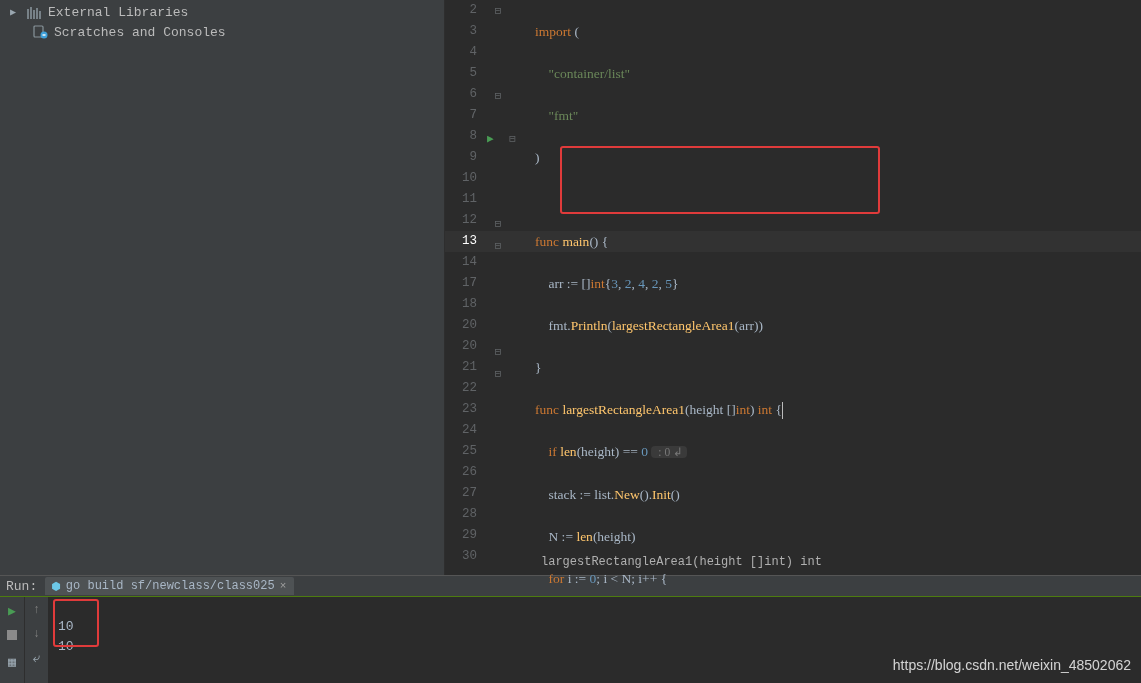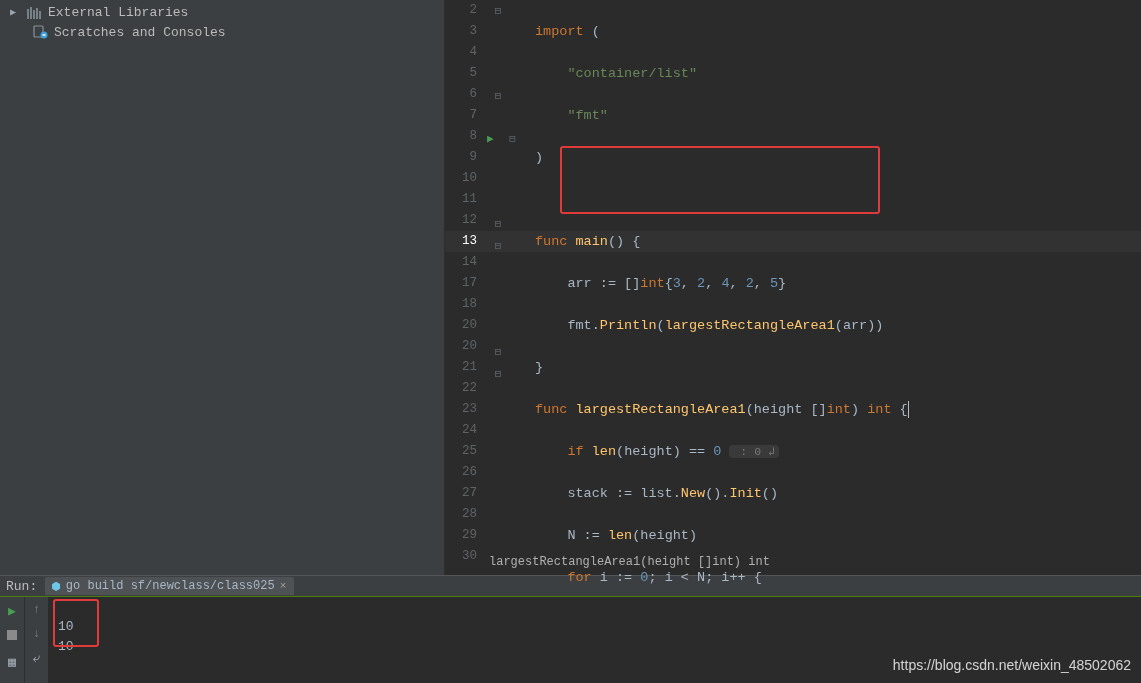--- a/index.html
+++ b/index.html
@@ -20,35 +20,35 @@
   .code-area { flex:1; position:relative; background:#2b2b2b; }
   .gutter { position:absolute; left:0; top:0; width:42px; height:100%;
     text-align:right; color:#606366; padding-right:10px; line-height:21px;
     padding-top:0px; font-size:12.5px;
   }
   .gutter-extra { position:absolute; left:42px; top:0; width:48px; height:100%; line-height:21px; }
   .run-gutter-icon { color:#499c54; font-size:11px; }
   .fold-mark { color:#606366; font-size:11px; }
   .code {
     position:absolute; left:90px; top:0; right:8px; height:100%;
-    line-height:21px; white-space:pre; font-size:13.5px;
+    line-height:21px; white-space:pre; font-size:13.5px;font-family:Liberation Serif, serif;
   }
   .kw { color:#cc7832; }
   .fn { color:#ffc66d; }
   .str { color:#6a8759; }
   .num { color:#6897bb; }
   .typ { color:#cc7832; }
   .hint { background:#3a3a3a; border-radius:4px; padding:0 4px; color:#787878; font-size:11.5px;}
   .highlight-line { position:absolute; left:0; right:0; background:#323232; height:21px;}
   .highlight-line.line13 { top:231px; }
   .red-box1 { position:absolute; border:2px solid #e03b3b; border-radius:3px;
     left:115px; top:146px; width:320px; height:68px; }
   .breadcrumb {
     position:absolute; left:445px; top:555px; height:19px; color:#b0b0b0;
-    font-size:12px; padding-left:44px;
+    font-size:12px; padding-left:96px;
   }
   .run-panel { height:108px; background:#2b2b2b; border-top:1px solid #555; }
   .run-header { height:21px; background:#3c3f41; display:flex; align-items:center;
     gap:8px; padding-left:6px; border-bottom:1px solid #4d7c0f; }
   .run-header .label { color:#bbbbbb; }
   .run-header .tab { display:flex; align-items:center; gap:5px; background:#4e5254;
     padding:2px 8px 2px 6px; border-radius:2px 2px 0 0; font-size:12px; }
   .run-header .tab .close { color:#a0a0a0; font-size:11px; }
   .run-body { display:flex; height:87px; }
   .run-toolbar { width:24px; background:#3c3f41; display:flex; flex-direction:column;

